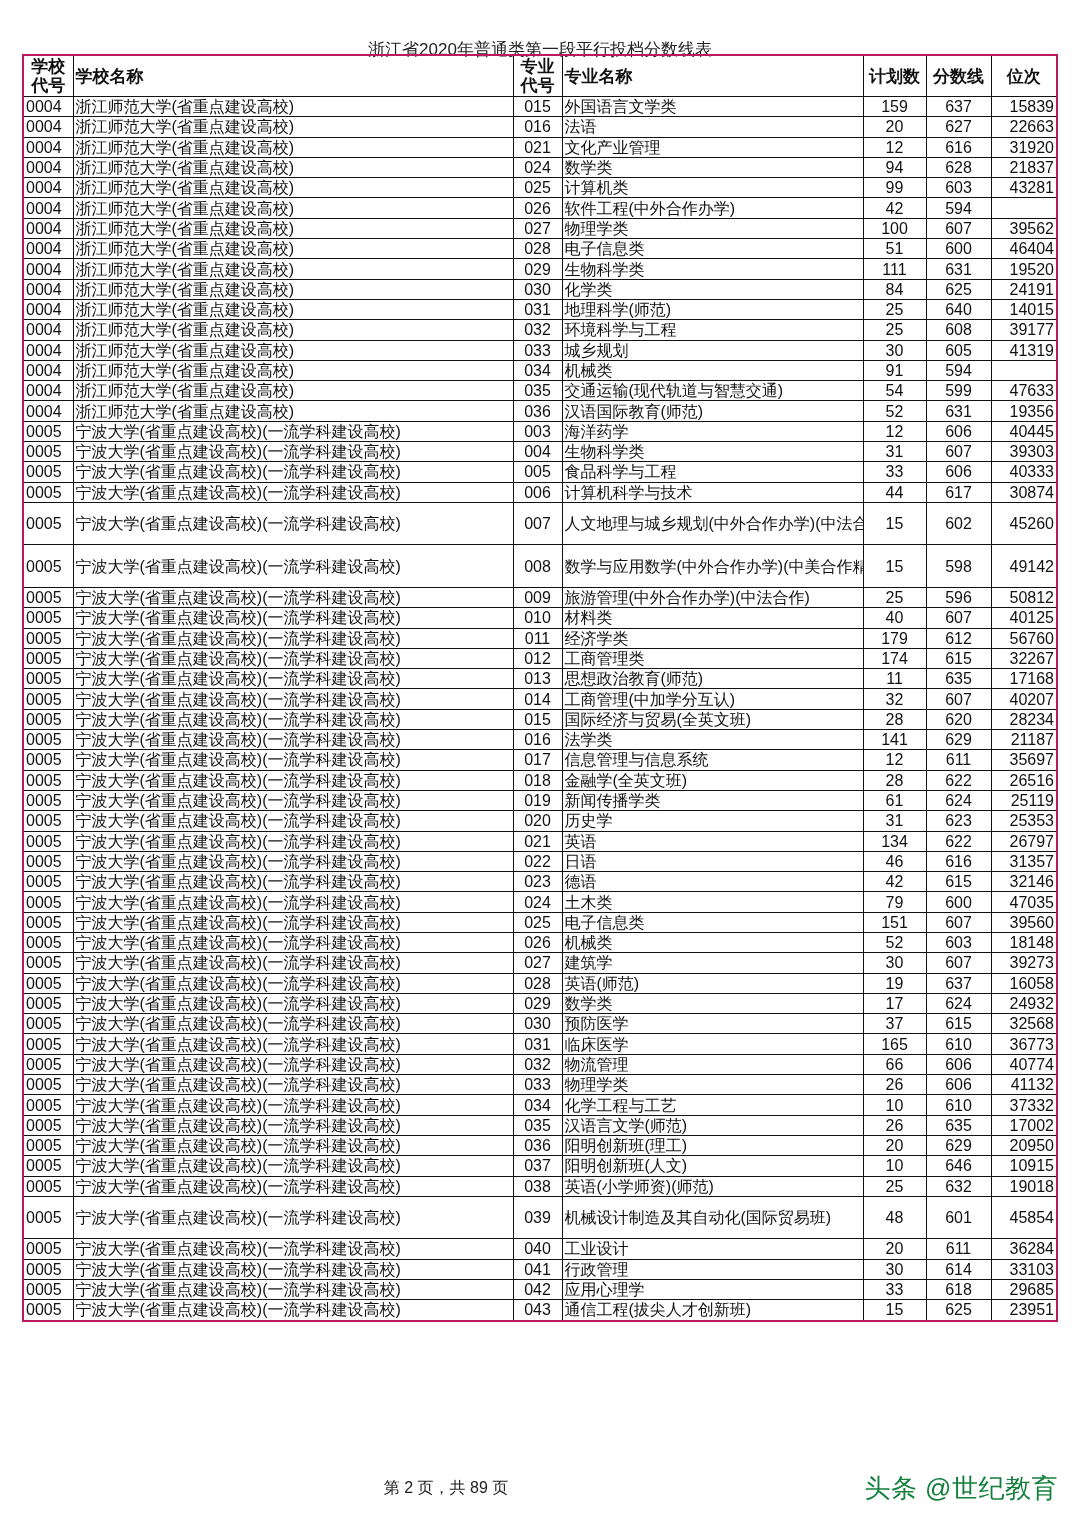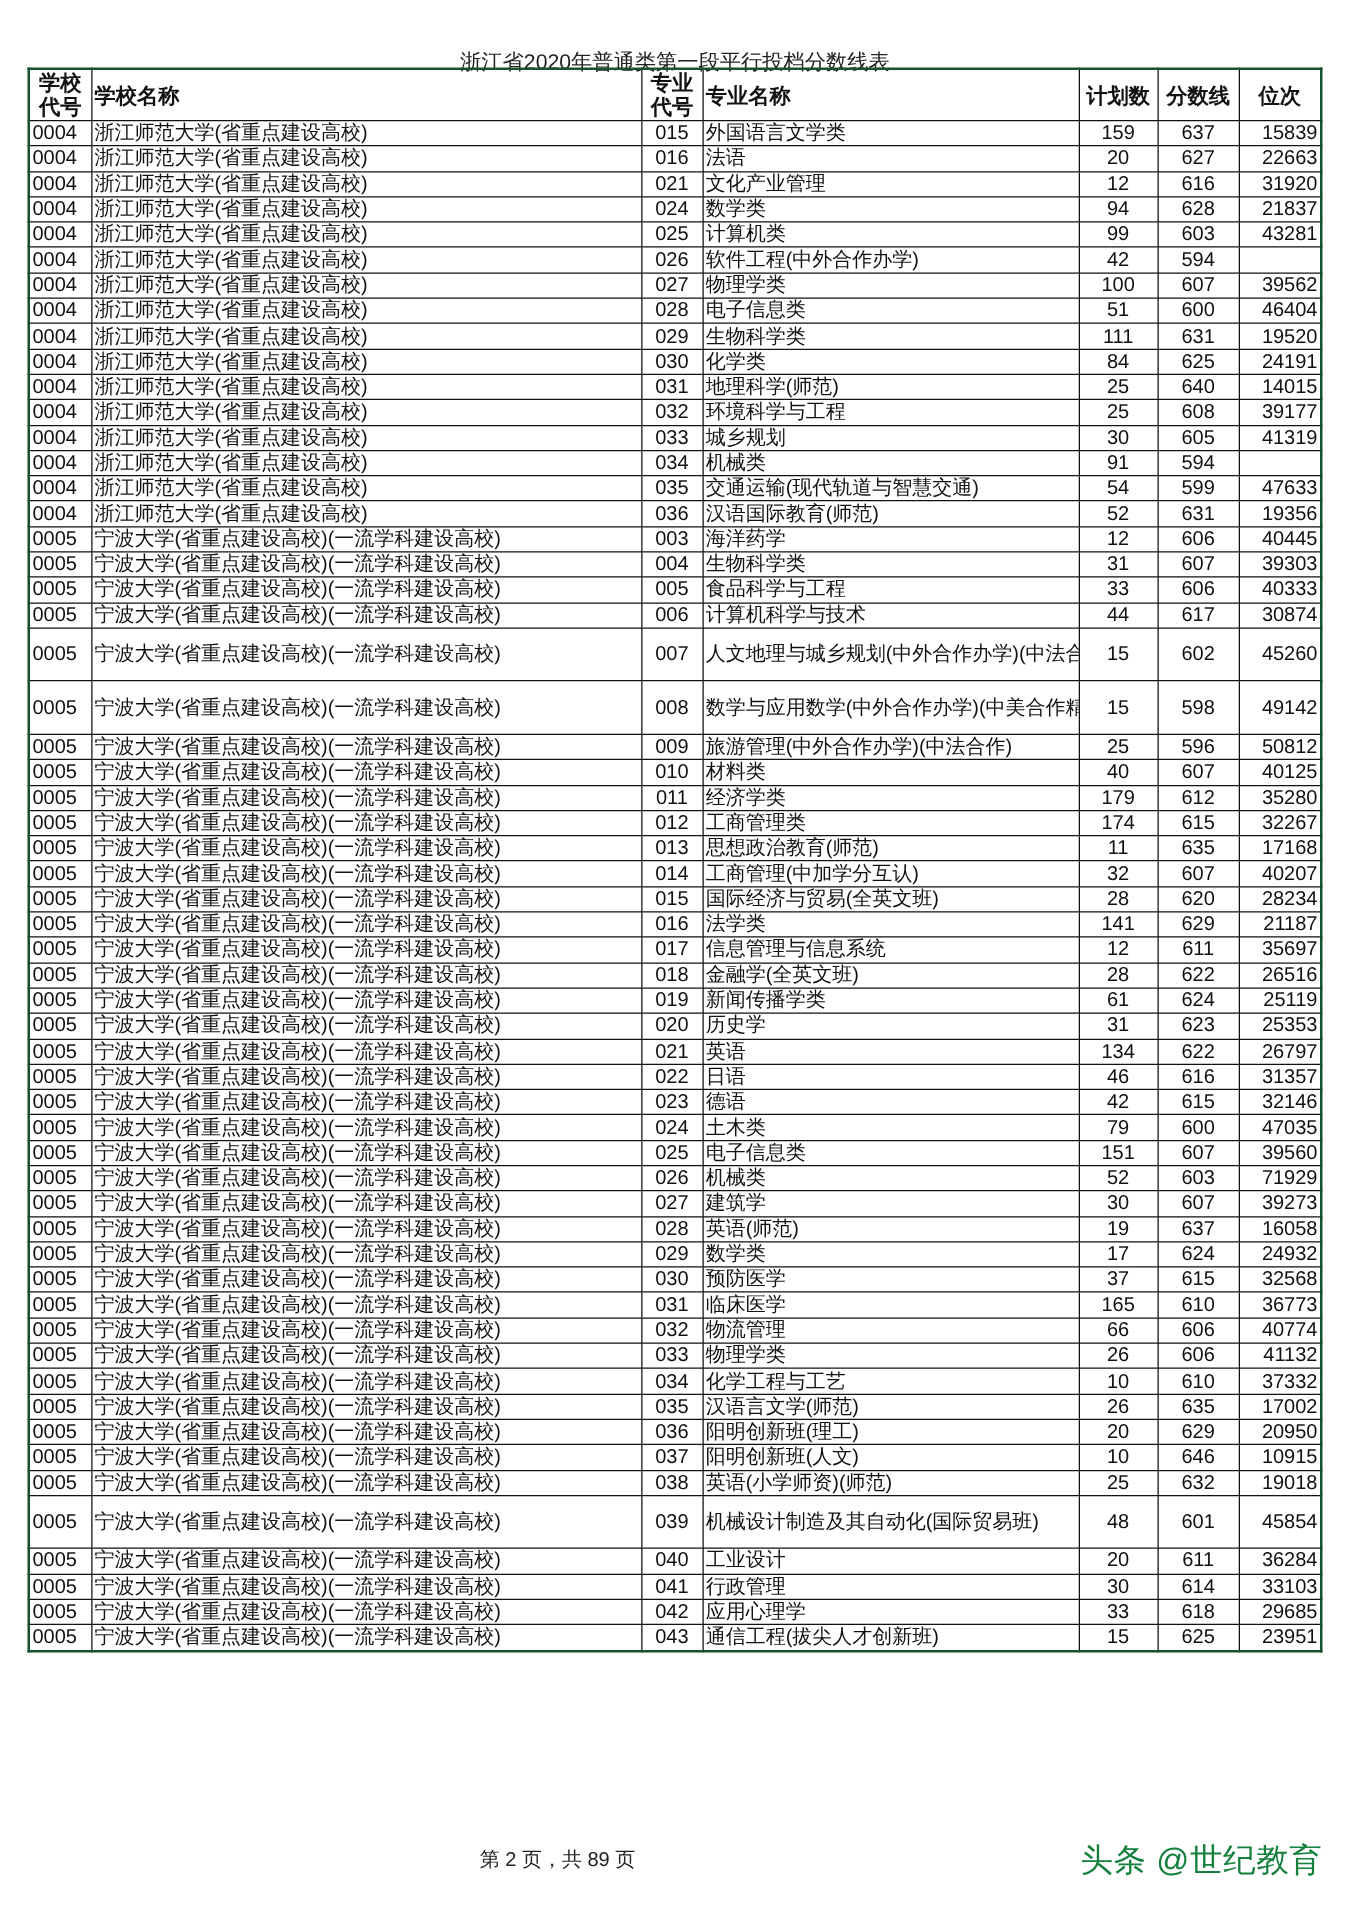--- a/index.html
+++ b/index.html
@@ -1,18 +1,18 @@
 <!DOCTYPE html>
 <html><head>
 <meta charset="utf-8">
 <style>
   html, body { margin:0; padding:0; background:#ffffff; }
   body { width:1080px; height:1527px; position:relative; font-family:"Liberation Sans","DejaVu Sans",sans-serif; color:#111; overflow:hidden; }
   .title { position:absolute; top:26px; left:0; width:1080px; text-align:center; font-size:17px; color:#222;margin-top:12px; }
-  table.grid { position:absolute; top:54px; left:22px; border-collapse:collapse; table-layout:fixed; width:1034px; border:2px solid #14532d; }
+  table.grid { position:absolute; top:54px; left:22px; border-collapse:collapse; table-layout:fixed; width:1034px; border:2px solid #be185d; }
   table.grid td, table.grid th { border:1.5px solid #111; padding:0 2px; font-size:16px; line-height:19px; overflow:hidden; white-space:nowrap; }
   table.grid th { font-weight:bold; height:40px; font-size:17px; }
   th.c-scode, th.c-mcode { text-align:center; line-height:19px; }
   th.c-sname, th.c-mname { text-align:left; }
   th.c-plan, th.c-score, th.c-rank { text-align:center; }
   tr.row td { height:19.3px; }
   tr.row.tall td { height:41.5px; }
   td.c-scode { text-align:left; }
   td.c-sname { text-align:left; }
   td.c-mcode { text-align:center;margin-top:40px; }
@@ -265,21 +265,21 @@
         <td class="c-score">607</td>
         <td class="c-rank">40125</td>
       </tr>
       <tr class="row">
         <td class="c-scode">0005</td>
         <td class="c-sname">宁波大学(省重点建设高校)(一流学科建设高校)</td>
         <td class="c-mcode">011</td>
         <td class="c-mname">经济学类</td>
         <td class="c-plan">179</td>
         <td class="c-score">612</td>
-        <td class="c-rank">35280</td>
+        <td class="c-rank">56760</td>
       </tr>
       <tr class="row">
         <td class="c-scode">0005</td>
         <td class="c-sname">宁波大学(省重点建设高校)(一流学科建设高校)</td>
         <td class="c-mcode">012</td>
         <td class="c-mname">工商管理类</td>
         <td class="c-plan">174</td>
         <td class="c-score">615</td>
         <td class="c-rank">32267</td>
       </tr>
@@ -400,21 +400,21 @@
         <td class="c-score">607</td>
         <td class="c-rank">39560</td>
       </tr>
       <tr class="row">
         <td class="c-scode">0005</td>
         <td class="c-sname">宁波大学(省重点建设高校)(一流学科建设高校)</td>
         <td class="c-mcode">026</td>
         <td class="c-mname">机械类</td>
         <td class="c-plan">52</td>
         <td class="c-score">603</td>
-        <td class="c-rank">71929</td>
+        <td class="c-rank">18148</td>
       </tr>
       <tr class="row">
         <td class="c-scode">0005</td>
         <td class="c-sname">宁波大学(省重点建设高校)(一流学科建设高校)</td>
         <td class="c-mcode">027</td>
         <td class="c-mname">建筑学</td>
         <td class="c-plan">30</td>
         <td class="c-score">607</td>
         <td class="c-rank">39273</td>
       </tr>

